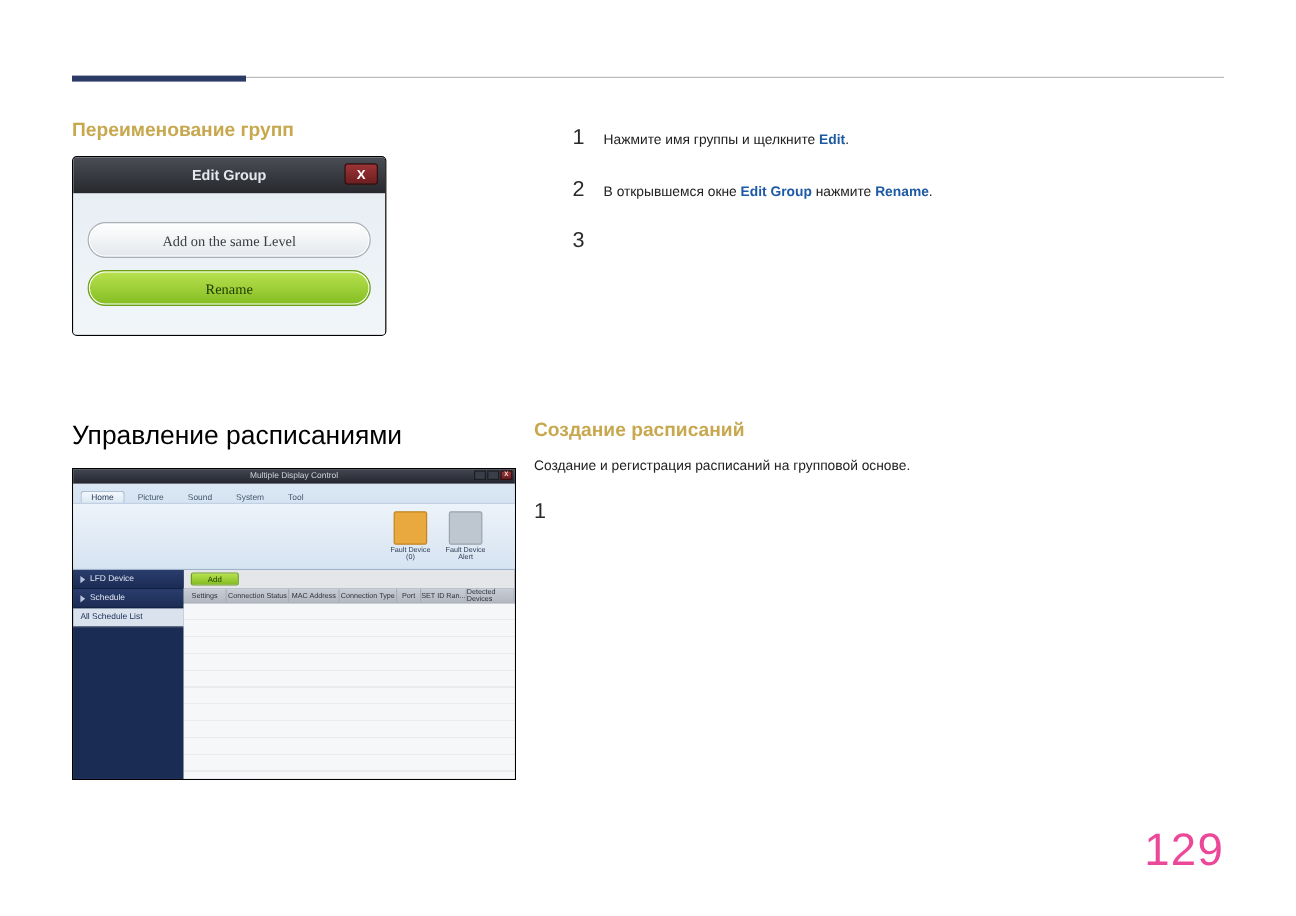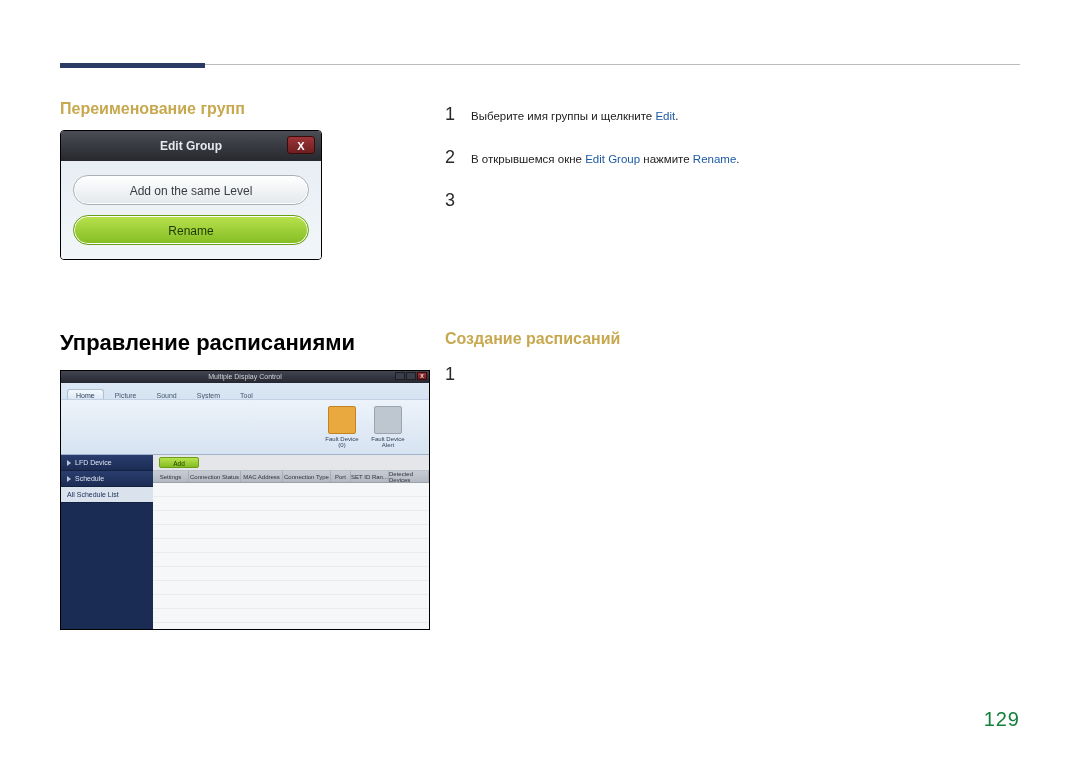--- a/index.html
+++ b/index.html
@@ -49,21 +49,21 @@
   }
   .gold-head {
     color: #c7a84e;
     font-size: 16px;
     font-weight: bold;
     margin-bottom: 12px;
   }
   .black-head {
     color: #000;
     font-size: 22px;
-    font-weight: bold;
+    font-weight: normal;
     margin-bottom: 14px;
   }
   
   .edit-group {
     width: 262px;
     border: 1px solid #000;
     background: #e7ebee;
     border-radius: 4px;
     overflow: hidden;
   }
@@ -87,21 +87,22 @@
     background: linear-gradient(#9d3437,#6e1e21);
     color: #fff;
     font-size: 11px;
     line-height: 18px;
     text-align: center;
     border-radius: 3px;
     border: 1px solid #3a0c0d;
   }
   .eg-body {
     background: linear-gradient(#e7eef4,#f2f6f9);
-    padding: 14px 12px;
+    padding: 24px 12px;
+    font-family: Liberation Serif, serif;
   }
   .eg-btn {
     height: 30px;
     border-radius: 15px;
     border: 1px solid #aab1b6;
     background: linear-gradient(#ffffff,#e3e8ec);
     color: #3a3d41;
     font-size: 12px;
     text-align: center;
     line-height: 30px;
@@ -123,21 +124,21 @@
     margin-bottom: 14px;
   }
   .step-num {
     width: 26px;
     flex-shrink: 0;
     font-size: 18px;
     color: #2a2a2a;
     font-weight: 400;
   }
   .step-text { flex: 1; }
-  .kw { color: #1d5aa4; font-weight: normal; }
+  .kw { color: #1d5aa4; font-weight: bold; }
   .intro {
     font-size: 11.5px;
     color: #222;
     margin-bottom: 14px;
     line-height: 1.6;
   }
   
   .sched {
     width: 370px;
     height: 260px;
@@ -219,55 +220,55 @@
   }
   .grid-head {
     height:12px; display:flex; background: linear-gradient(#c7ccd4,#b3b9c2); border-bottom:1px solid #9aa1ab;
   }
   .gh { font-size:6px; color:#2e333b; border-right:1px solid #a8aeb8; display:flex;align-items:center;justify-content:center; }
   .grid-rows { flex:1; background:repeating-linear-gradient(#f6f7f9 0, #f6f7f9 13px, #e9ebee 13px, #e9ebee 14px); }
   .page-num {
     position:absolute;
     right:60px;
     bottom:32px;
-    font-size:20px;
-    color:#15803d;
+    font-size:38px;
+    color:#ec4899;
     font-weight:300;
     letter-spacing:1px;
   }
 </style>
 </head>
 <body>
 
 <div class="top-rule"></div>
 <div class="top-bar"></div>
 
 <div class="content">
 
-  <div class="row" style="margin-bottom:70px;">
+  <div class="row" style="margin-bottom:70px;gap:32px;">
     <div class="left-col">
       <div class="gold-head">Переименование групп</div>
 
       <div class="edit-group">
         <div class="eg-title">
           <span>Edit Group</span>
           <div class="eg-close">X</div>
         </div>
         <div class="eg-body">
           <div class="eg-btn">Add on the same Level</div>
           <div class="eg-btn green" style="margin-bottom:0;">Rename</div>
         </div>
       </div>
     </div>
 
     <div class="right-col">
       <div class="step">
         <div class="step-num">1</div>
         <div class="step-text">
-          <span>Выберите имя группы и щелкните </span><span class="kw">Edit</span><span>.</span>
+          <span>Нажмите имя группы и щелкните </span><span class="kw">Edit</span><span>.</span>
         </div>
       </div>
       <div class="step">
         <div class="step-num">2</div>
         <div class="step-text">
           <span>В открывшемся окне </span><span class="kw">Edit Group</span><span> нажмите </span><span class="kw">Rename</span><span>.</span>
         </div>
       </div>
       <div class="step">
         <div class="step-num">3</div>
@@ -328,20 +329,21 @@
               <div class="gh" style="flex:1">Detected Devices</div>
             </div>
             <div class="grid-rows"></div>
           </div>
         </div>
       </div>
     </div>
 
     <div class="right-col">
       <div class="gold-head">Создание расписаний</div>
+      <div class="intro">Создание и регистрация расписаний на групповой основе.</div>
       <div class="step">
         <div class="step-num">1</div>
       </div>
     </div>
   </div>
 
 </div>
 
 <div class="page-num">129</div>
 

